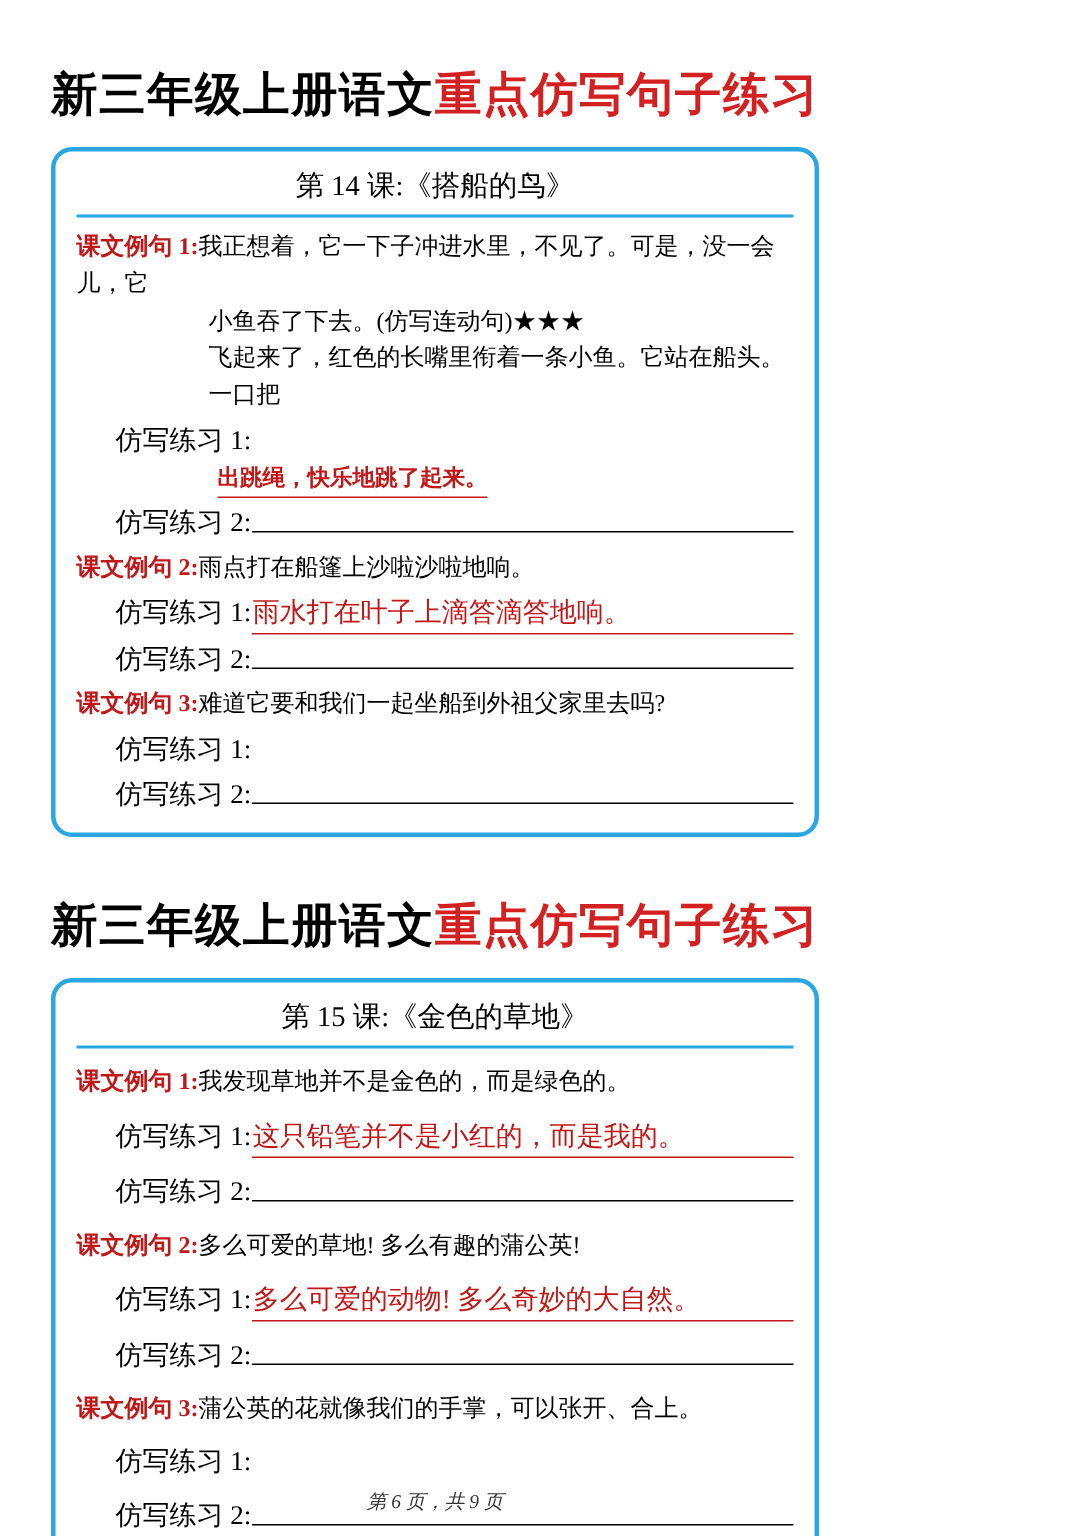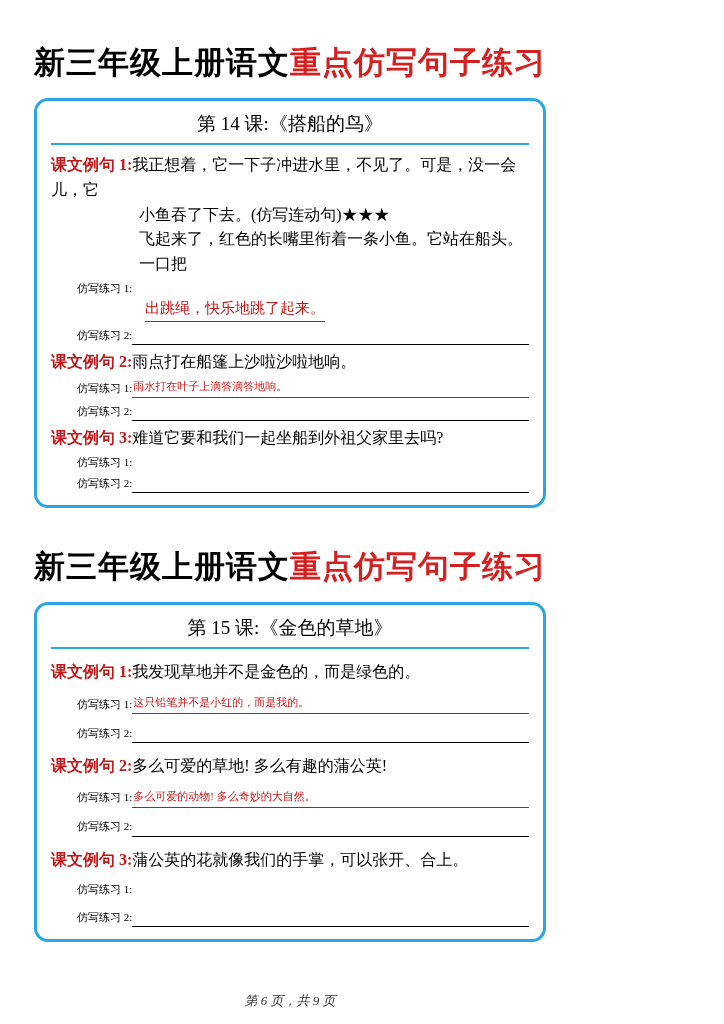--- a/index.html
+++ b/index.html
@@ -68,22 +68,22 @@
     color: #000;
   }
   .ex-indent {
     padding-left: 88px;
     font-size: 16px;
     line-height: 1.55;
   }
   
   .practice {
     display: flex;
-    align-items: center;
-    font-size: 11px;
+    align-items: flex-start;
+    font-size: 18px;
     line-height: 1.5;
     margin-top: 3px;
     padding-left: 26px;
   }
   .practice .plbl {
     color: #000;
     white-space: nowrap;
   }
   .practice .answer {
     flex: 1;
@@ -97,20 +97,21 @@
   .practice .answer.blank {
     color: transparent;
     border-bottom: 1.2px solid #000;
   }
   
   .cont {
     padding-left: 94px;
     font-size: 15px;
     line-height: 1.5;
     margin-top: 1px;
+    font-weight: bold;
   }
   .cont span {
     color: #c01818;
     border-bottom: 1.2px solid #c01818;
     display: inline-block;
     padding-bottom: 1px;
   }
   .gap-sections { height: 26px; }
   
   .box2 .practice { margin-top: 9px; }

